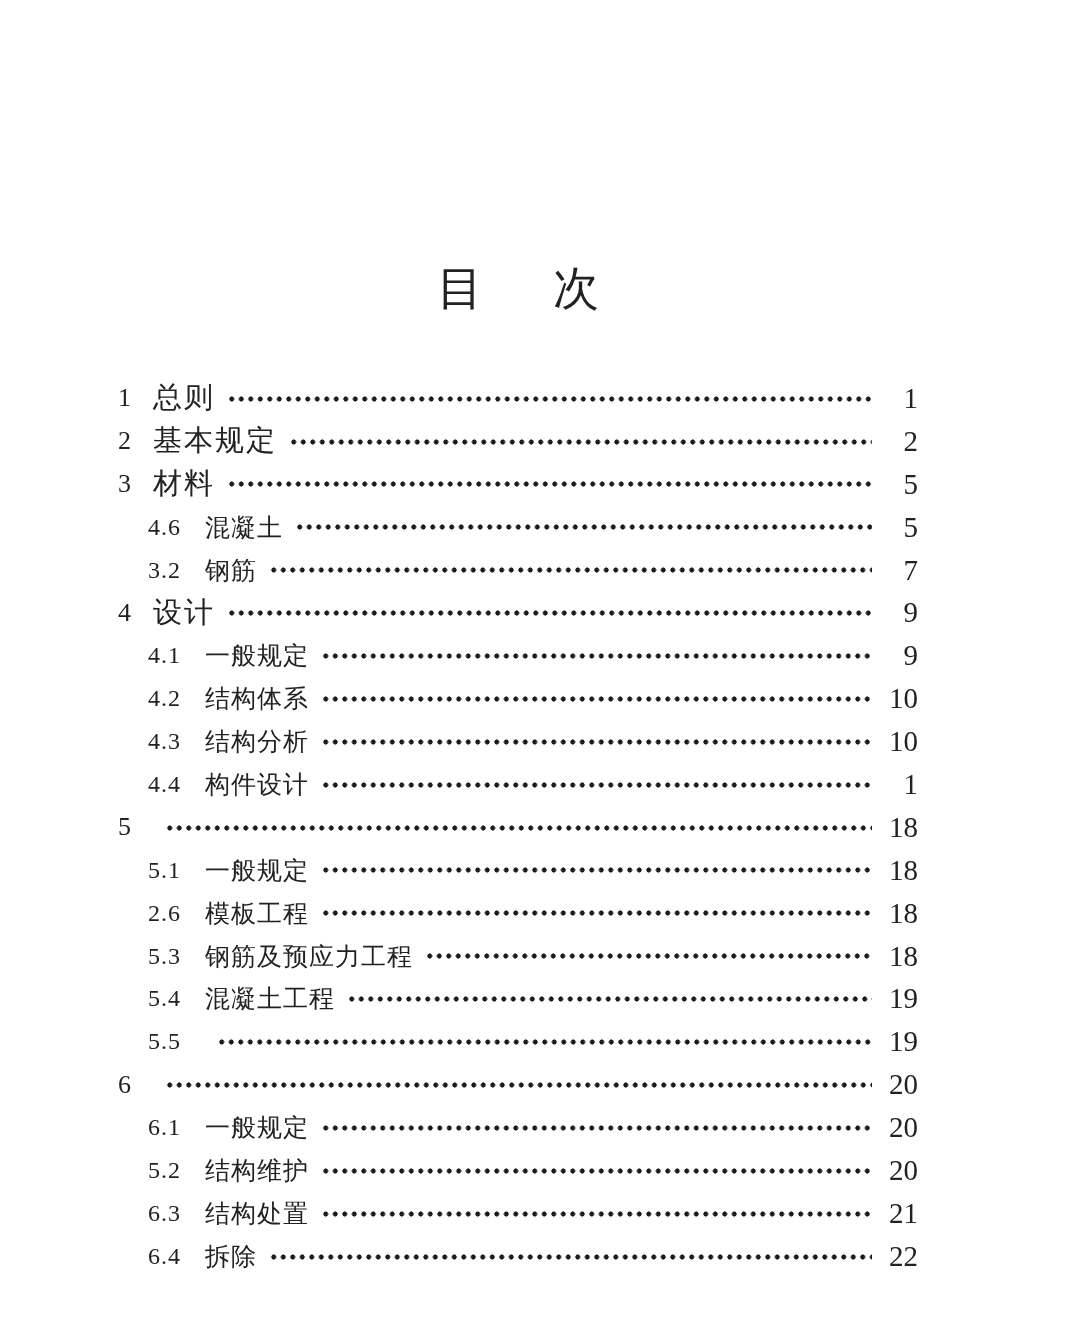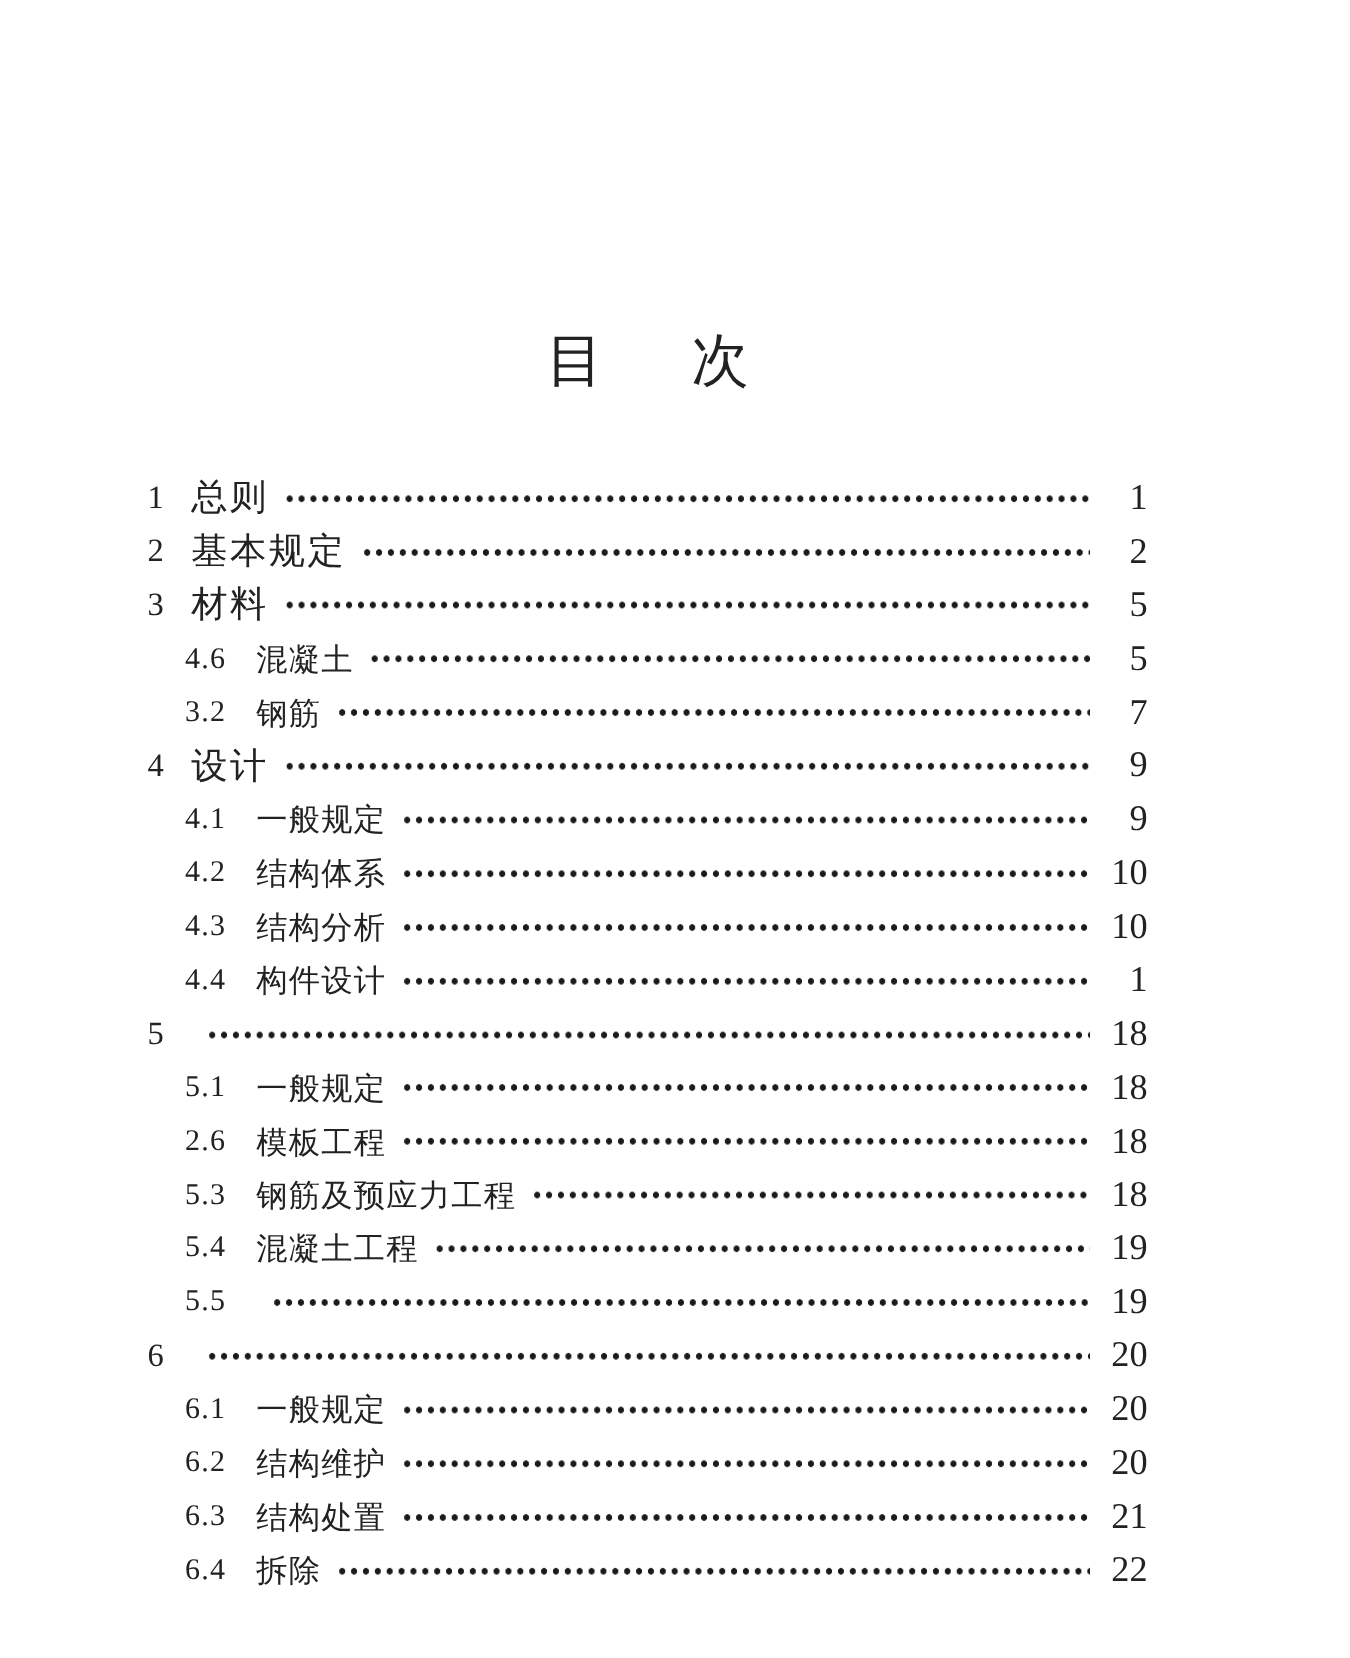--- a/index.html
+++ b/index.html
@@ -199,21 +199,21 @@
   </div>
 
   <div class="row l2">
     <span class="num">6.1</span>
     <span class="label">一般规定</span>
     <span class="leader"></span>
     <span class="pagenum">20</span>
   </div>
 
   <div class="row l2">
-    <span class="num">6.2</span>
+    <span class="num">5.2</span>
     <span class="label">结构维护</span>
     <span class="leader"></span>
     <span class="pagenum">20</span>
   </div>
 
   <div class="row l2">
     <span class="num">6.3</span>
     <span class="label">结构处置</span>
     <span class="leader"></span>
     <span class="pagenum">21</span>

